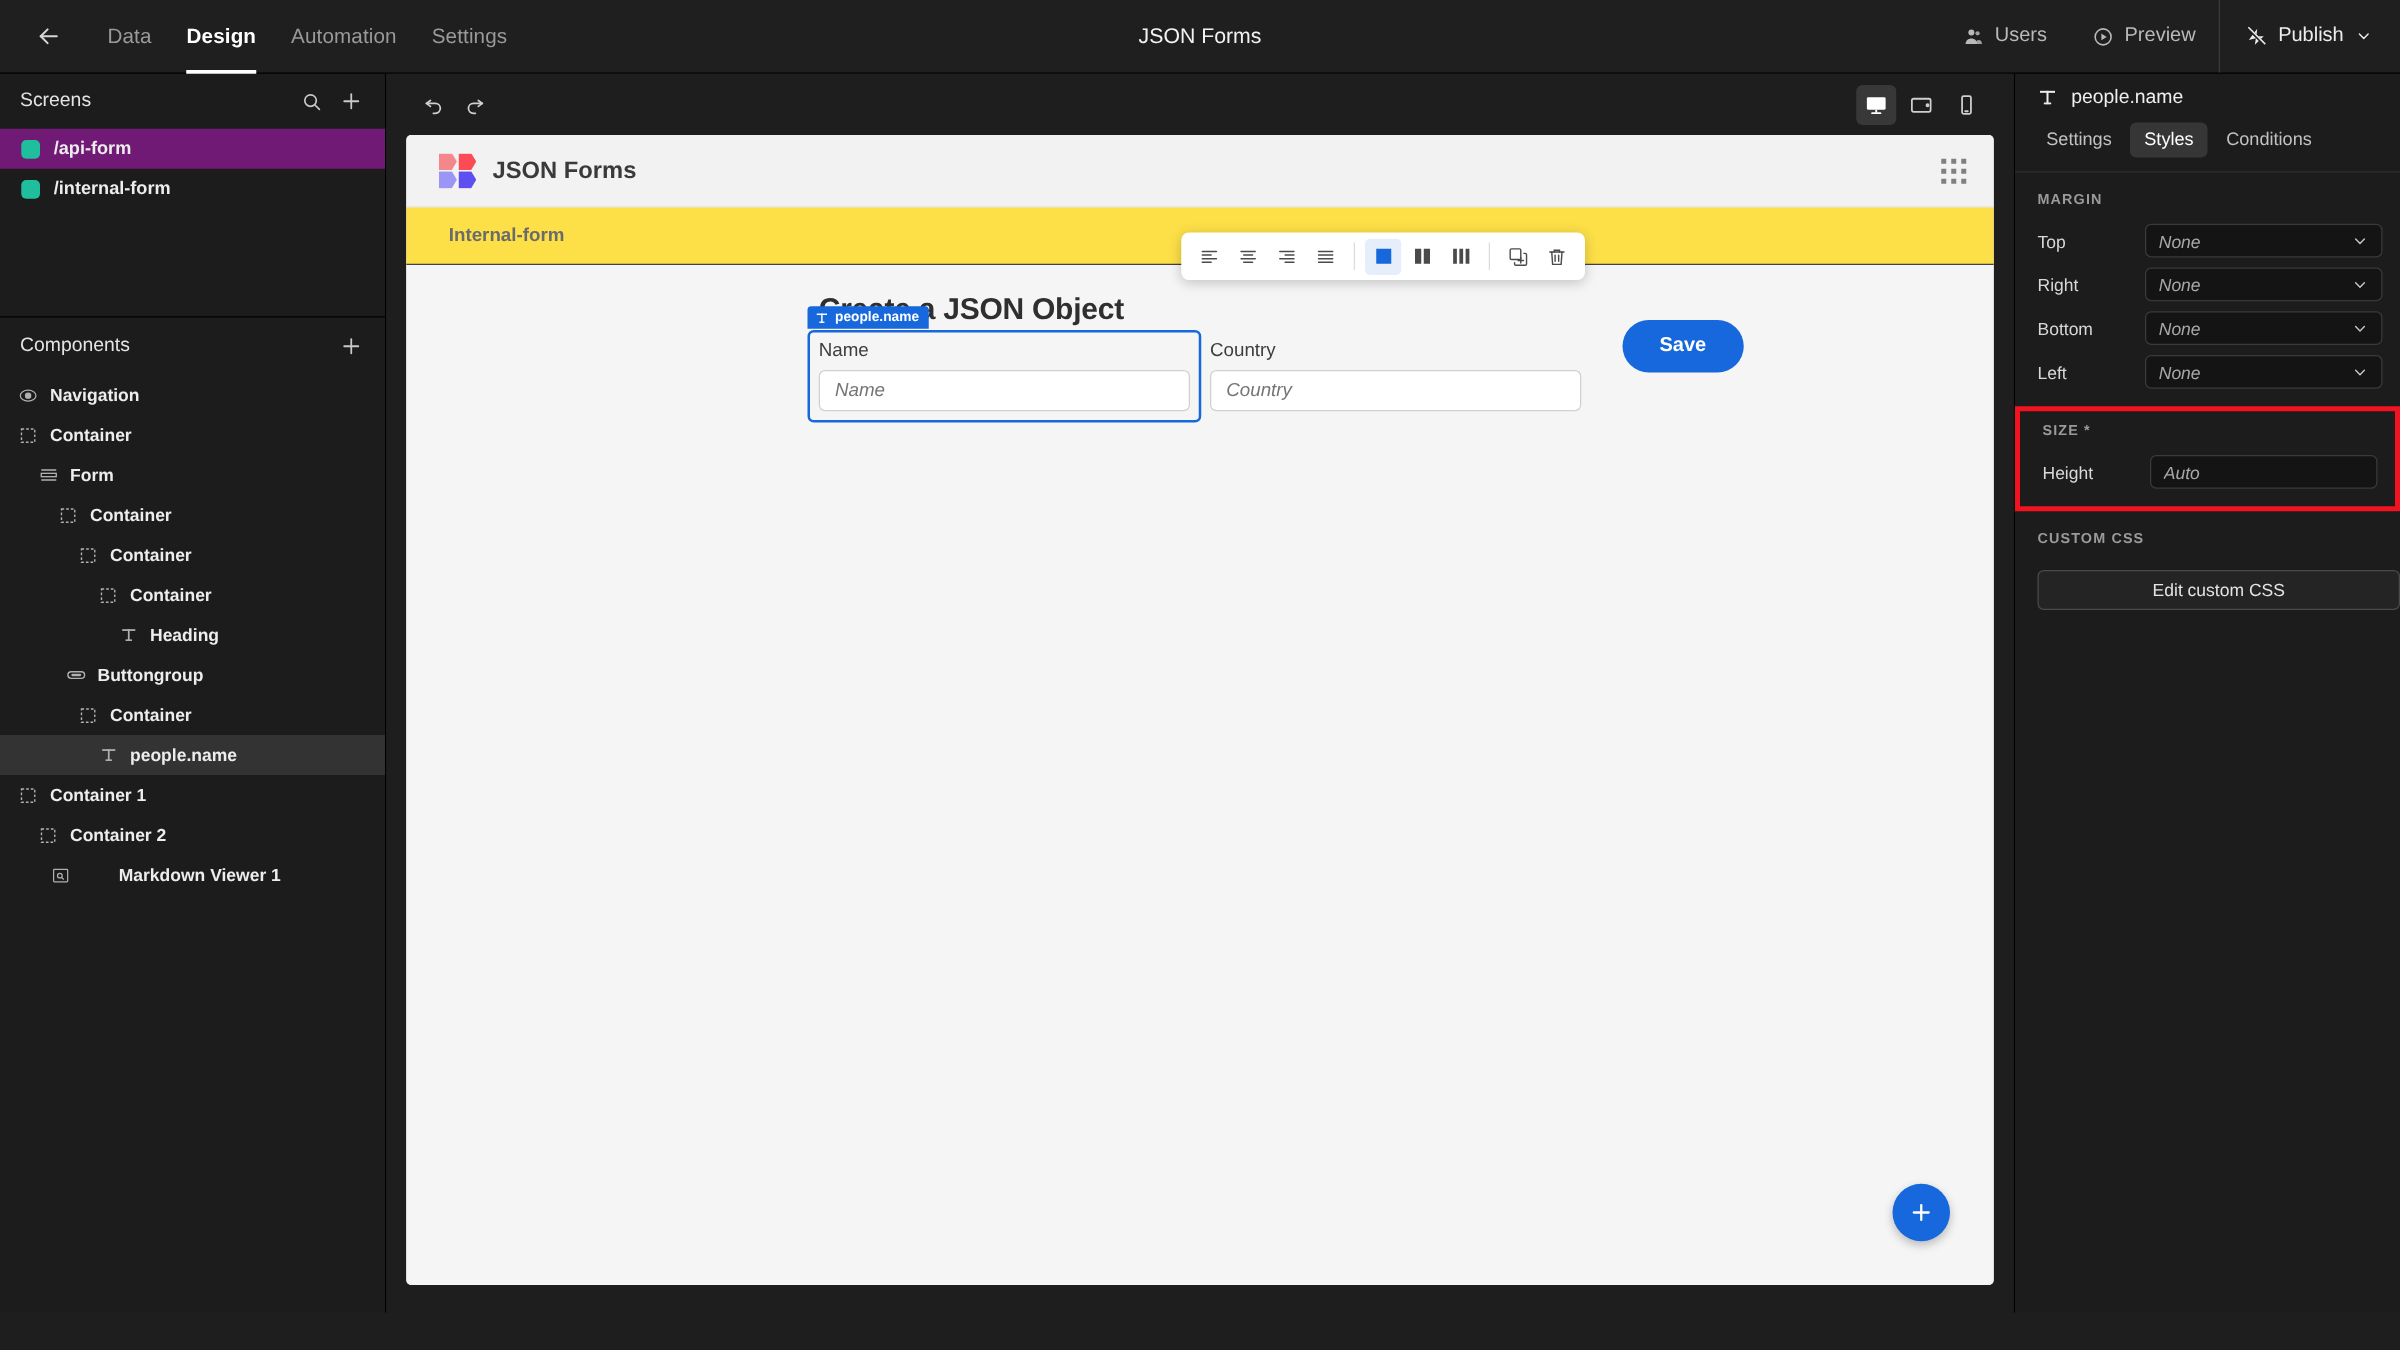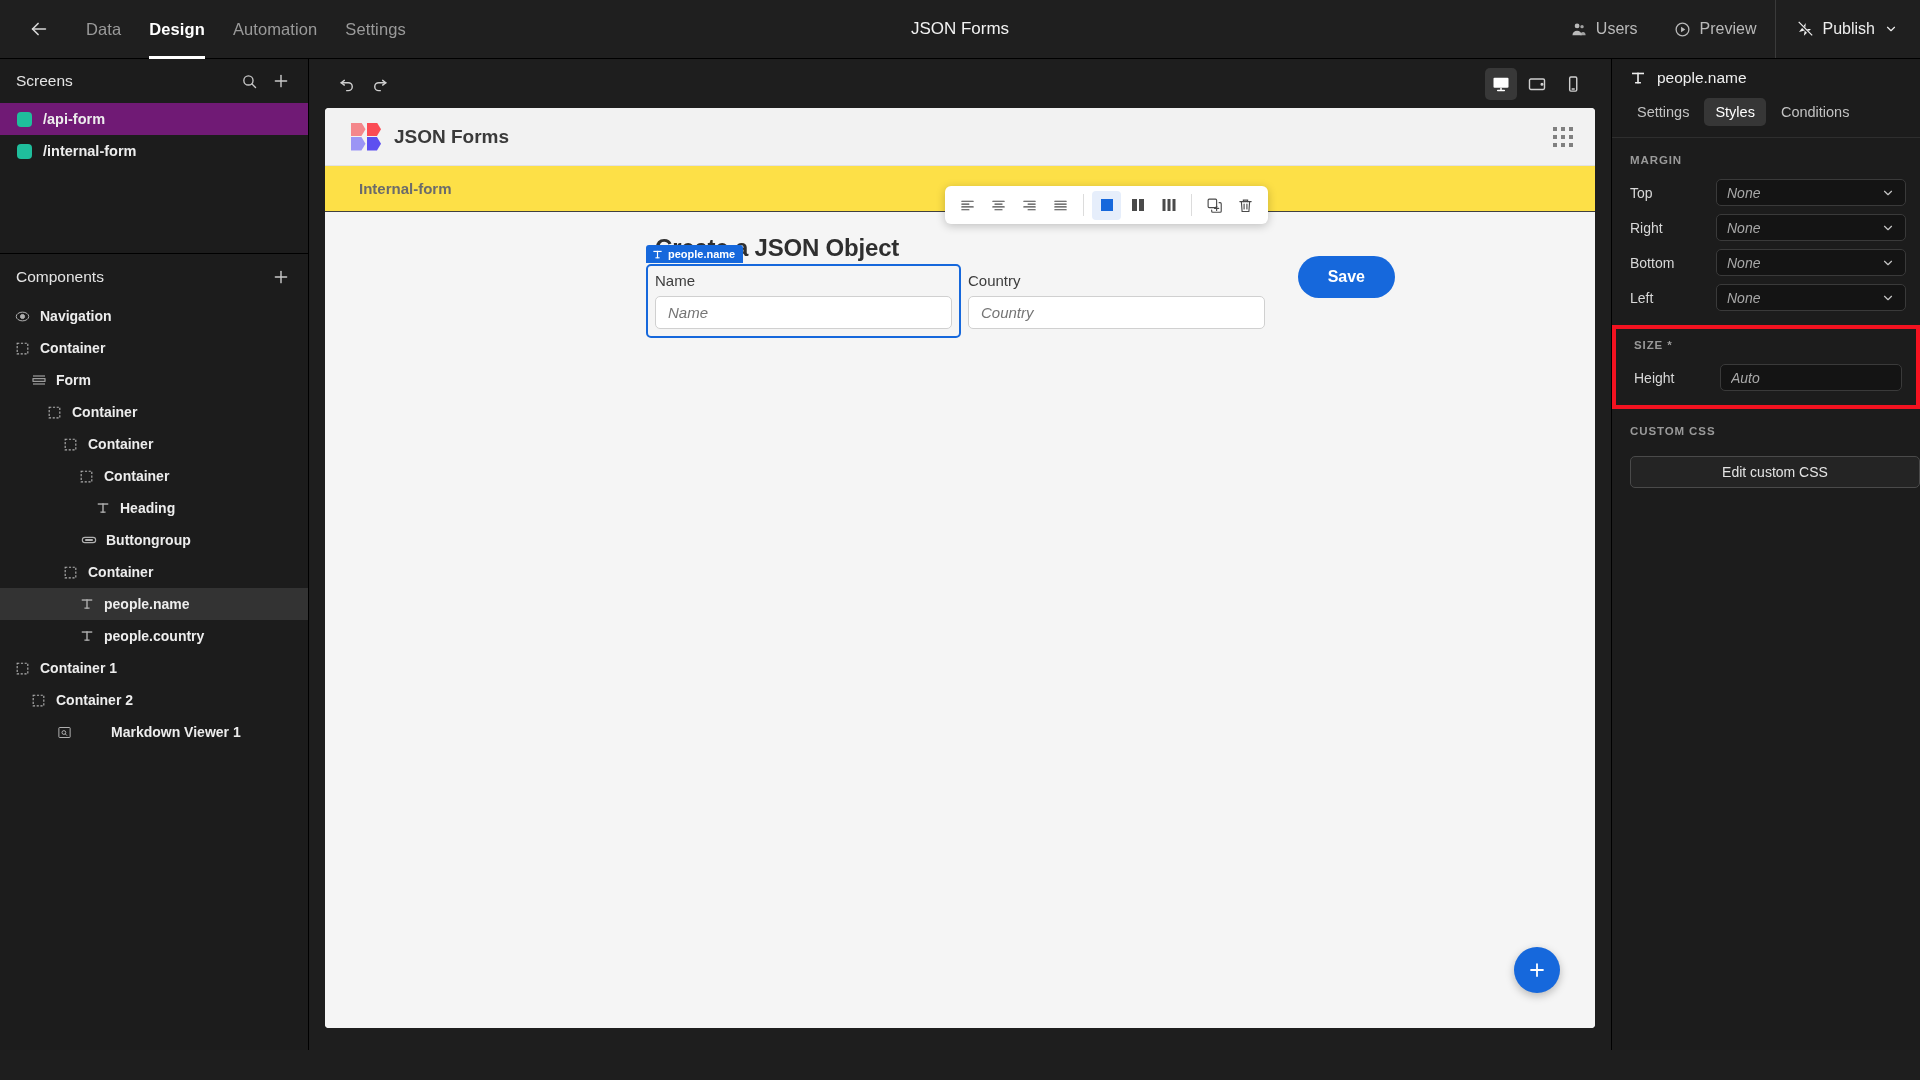--- a/index.html
+++ b/index.html
@@ -368,21 +368,21 @@
           <div class="tree-row" style="padding-left: 94px;">
             <span class="tree-ico">
               <svg width="14" height="14" viewBox="0 0 24 24" fill="currentColor">
                 <rect x="3" y="4" width="18" height="2.4"></rect>
                 <rect x="10.8" y="4" width="2.4" height="16"></rect>
                 <rect x="7.6" y="18" width="8.8" height="2.2"></rect>
               </svg>
             </span>
             <span>Heading</span>
           </div>
-          <div class="tree-row" style="padding-left: 80px;">
+          <div class="tree-row" style="padding-left: 52px;">
             <span class="tree-ico">
               <svg width="16" height="16" viewBox="0 0 24 24" fill="none" stroke="currentColor" stroke-width="1.7">
                 <rect x="2" y="8" width="20" height="8" rx="4"></rect>
                 <rect x="6" y="10.6" width="12" height="2.8" rx="1.4" fill="currentColor" stroke="none"></rect>
               </svg>
             </span>
             <span>Buttongroup</span>
           </div>
           <div class="tree-row" style="padding-left: 62px;">
             <span class="tree-ico">
@@ -395,47 +395,37 @@
           <div class="tree-row selected" style="padding-left: 78px;">
             <span class="tree-ico">
               <svg width="14" height="14" viewBox="0 0 24 24" fill="currentColor">
                 <rect x="3" y="4" width="18" height="2.4"></rect>
                 <rect x="10.8" y="4" width="2.4" height="16"></rect>
                 <rect x="7.6" y="18" width="8.8" height="2.2"></rect>
               </svg>
             </span>
             <span>people.name</span>
           </div>
-          <div class="tree-row" style="padding-left: 78px;">
-            <span class="tree-ico">
-              <svg width="14" height="14" viewBox="0 0 24 24" fill="currentColor">
-                <rect x="3" y="4" width="18" height="2.4"></rect>
-                <rect x="10.8" y="4" width="2.4" height="16"></rect>
-                <rect x="7.6" y="18" width="8.8" height="2.2"></rect>
-              </svg>
-            </span>
-            <span>people.country</span>
-          </div>
           <div class="tree-row" style="padding-left: 14px;">
             <span class="tree-ico">
               <svg width="15" height="15" viewBox="0 0 24 24" fill="none" stroke="currentColor" stroke-width="1.8" stroke-dasharray="3.4 2.6">
                 <rect x="3.5" y="3.5" width="17" height="17"></rect>
               </svg>
             </span>
             <span>Container 1</span>
           </div>
           <div class="tree-row" style="padding-left: 30px;">
             <span class="tree-ico">
               <svg width="15" height="15" viewBox="0 0 24 24" fill="none" stroke="currentColor" stroke-width="1.8" stroke-dasharray="3.4 2.6">
                 <rect x="3.5" y="3.5" width="17" height="17"></rect>
               </svg>
             </span>
             <span>Container 2</span>
           </div>
-          <div class="tree-row" style="padding-left: 56px; gap: 38px;">
+          <div class="tree-row" style="padding-left: 40px; gap: 38px;">
             <span class="tree-ico">
               <svg width="15" height="15" viewBox="0 0 24 24" fill="none" stroke="currentColor" stroke-width="1.6">
                 <rect x="3" y="4" width="18" height="16" rx="1"></rect>
                 <circle cx="11" cy="12" r="3"></circle>
                 <line x1="13.2" y1="14.2" x2="16" y2="17"></line>
               </svg>
             </span>
             <span>Markdown Viewer 1</span>
           </div>
         </div>

